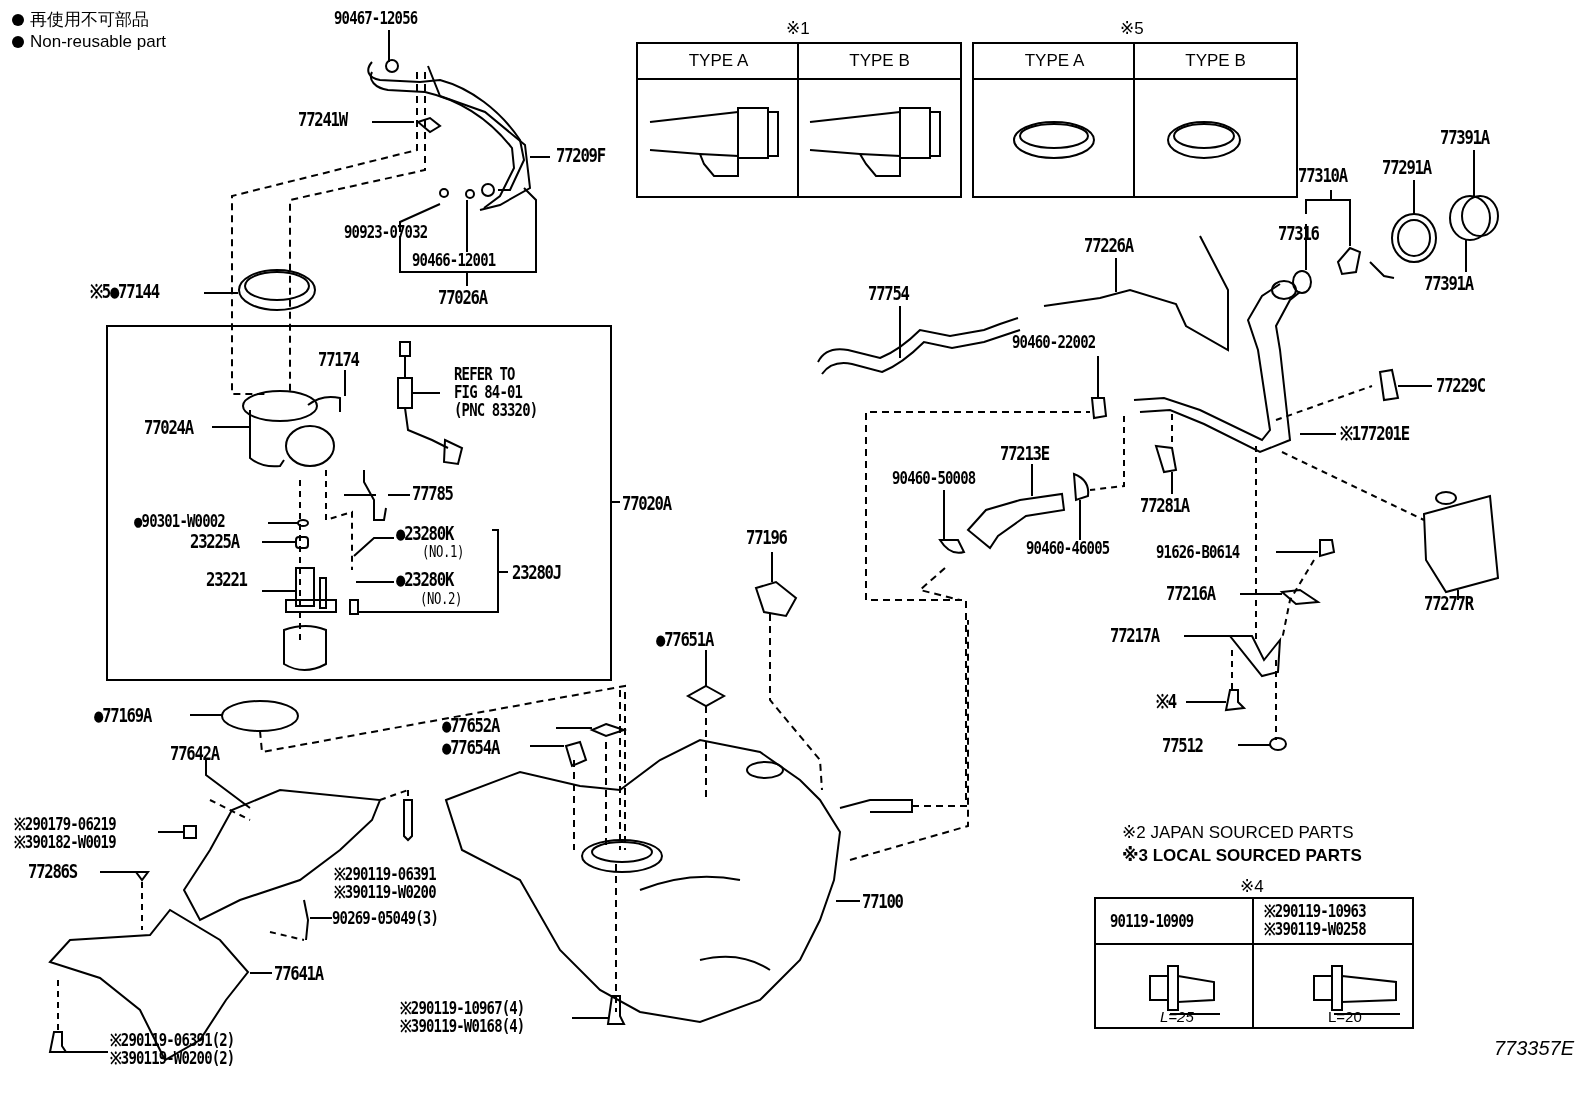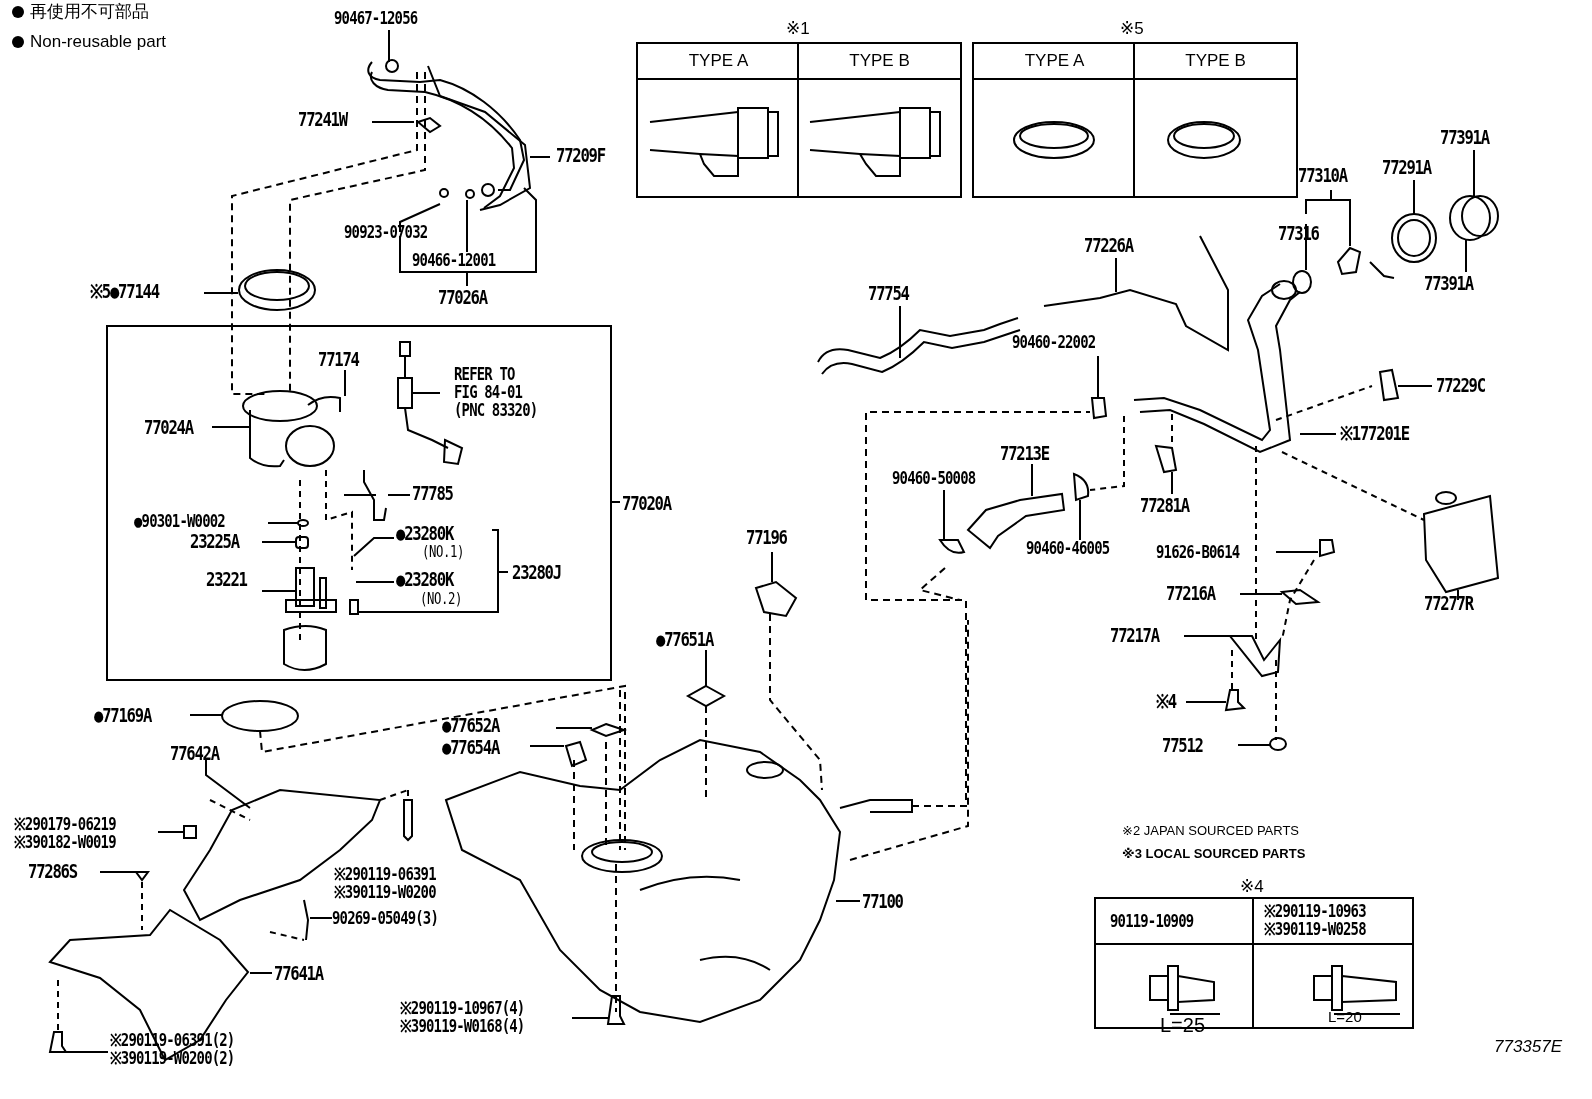--- a/index.html
+++ b/index.html
@@ -1,21 +1,21 @@
 <!DOCTYPE html>
 <html><head>
 <meta charset="utf-8">
 <style>
   html, body { margin:0; padding:0; background:#fff; }
   body { width:1592px; height:1099px; position:relative; overflow:hidden; font-family:"DejaVu Sans Mono","Liberation Mono",monospace; color:#000; }
   #canvas { position:absolute; left:0; top:0; width:1592px; height:1099px; }
   .lbl { position:absolute; font-family:"DejaVu Sans Mono","Liberation Mono",monospace; font-weight:bold; font-size:19px; letter-spacing:-1.5px; transform:scaleX(0.82); transform-origin:left top; white-space:nowrap; line-height:1; }
   .lbl.sm { font-size:17px; letter-spacing:-1px; }
   .lbl.xs { font-size:15px; font-weight:normal; letter-spacing:-0.5px; }
-  .sans { position:absolute; font-family:"Liberation Sans","DejaVu Sans",sans-serif; font-size:13px; white-space:nowrap; line-height:1; }
+  .sans { position:absolute; font-family:"Liberation Sans","DejaVu Sans",sans-serif; font-size:17px; white-space:nowrap; line-height:1; }
   .legend { position:absolute; left:12px; font-family:"Liberation Sans","DejaVu Sans",sans-serif; font-size:17px; white-space:nowrap; }
   .dot { display:inline-block; width:12px; height:12px; border-radius:50%; background:#000; margin-right:6px; vertical-align:-1px; }
   .tbl { position:absolute; border:2px solid #000; box-sizing:border-box; }
   .tbl .hdr { position:absolute; top:0; height:36px; border-bottom:2px solid #000; box-sizing:border-box; display:flex; align-items:center; justify-content:center; font-family:"Liberation Sans","DejaVu Sans",sans-serif; font-size:17px; }
   .tbl .col-div { position:absolute; top:0; bottom:0; width:2px; background:#000; }
   .tbl-title { position:absolute; font-family:"Liberation Sans","DejaVu Sans",sans-serif; font-size:17px; }
 </style>
 </head>
 <body>
 
@@ -277,21 +277,21 @@
     <line x1="1170" y1="1014" x2="1220" y2="1014"></line>
   </g>
   <g>
     <rect x="1314" y="976" width="18" height="24"></rect>
       <rect x="1332" y="966" width="10" height="44"></rect>
     <path d="M1342,976 L1396,982 L1396,1000 L1342,1002 Z"></path>
     <line x1="1334" y1="1014" x2="1400" y2="1014"></line>
   </g>
 </svg>
 
-<div class="legend" style="top:0;text-align:right;"><span class="dot"></span><span>再使用不可部品</span></div>
+<div class="legend" style="top:8px;text-align:right;"><span class="dot"></span><span>再使用不可部品</span></div>
 <div class="legend" style="top:32px;"><span class="dot"></span><span>Non-reusable part</span></div>
 
 <div class="tbl-title" style="left:786px;top:18px;">※1</div>
 <div class="tbl" style="left:636px;top:42px;width:326px;height:156px;">
   <div class="hdr" style="left:0;width:161px;">TYPE A</div>
   <div class="hdr" style="left:161px;width:161px;">TYPE B</div>
   <div class="col-div" style="left:159px;"></div>
   <div style="position:absolute;left:0;right:0;top:34px;height:2px;background:#000;"></div>
 </div>
 
@@ -303,21 +303,21 @@
   <div style="position:absolute;left:0;right:0;top:34px;height:2px;background:#000;"></div>
 </div>
 
 <div class="tbl-title" style="left:1240px;top:876px;">※4</div>
 <div class="tbl" style="left:1094px;top:897px;width:320px;height:132px;">
   <div class="col-div" style="left:156px;"></div>
   <div style="position:absolute;left:0;right:0;top:44px;height:2px;background:#000;"></div>
   <div class="lbl sm" style="left:14px;top:14px;">90119-10909</div>
   <div class="lbl sm" style="left:168px;top:4px;">※290119-10963</div>
   <div class="lbl sm" style="left:168px;top:22px;">※390119-W0258</div>
-  <div class="sans" style="left:64px;top:116px;font-size:20px;">L=25</div>
+  <div class="sans" style="left:64px;top:110px;font-size:15px;font-style:italic;">L=25</div>
   <div class="sans" style="left:232px;top:110px;font-size:15px;">L=20</div>
 </div>
 
 <div class="sans" style="left:1122px;top:824px;">※2 JAPAN SOURCED PARTS</div>
 <div class="sans" style="left:1122px;top:847px;font-weight:bold;">※3 LOCAL SOURCED PARTS</div>
 
 <div class="lbl sm" style="left:454px;top:366px;">REFER TO</div>
 <div class="lbl sm" style="left:454px;top:384px;">FIG 84-01</div>
 <div class="lbl sm" style="left:454px;top:402px;">(PNC 83320)</div>
 
@@ -372,13 +372,13 @@
 <div class="lbl" style="left:1424px;top:274px;">77391A</div>
 <div class="lbl" style="left:1436px;top:376px;">77229C</div>
 <div class="lbl" style="left:1340px;top:424px;">※177201E</div>
 <div class="lbl" style="left:1424px;top:594px;">77277R</div>
 <div class="lbl sm" style="left:1156px;top:544px;">91626-B0614</div>
 <div class="lbl" style="left:1166px;top:584px;">77216A</div>
 <div class="lbl" style="left:1110px;top:626px;">77217A</div>
 <div class="lbl" style="left:1156px;top:692px;">※4</div>
 <div class="lbl" style="left:1162px;top:736px;">77512</div>
 
-<div class="sans" style="left:1494px;top:1038px;font-size:17px;font-style:italic;">773357E</div>
+<div class="sans" style="left:1494px;top:1038px;font-size:20px;font-style:italic;">773357E</div>
 
 </body></html>

